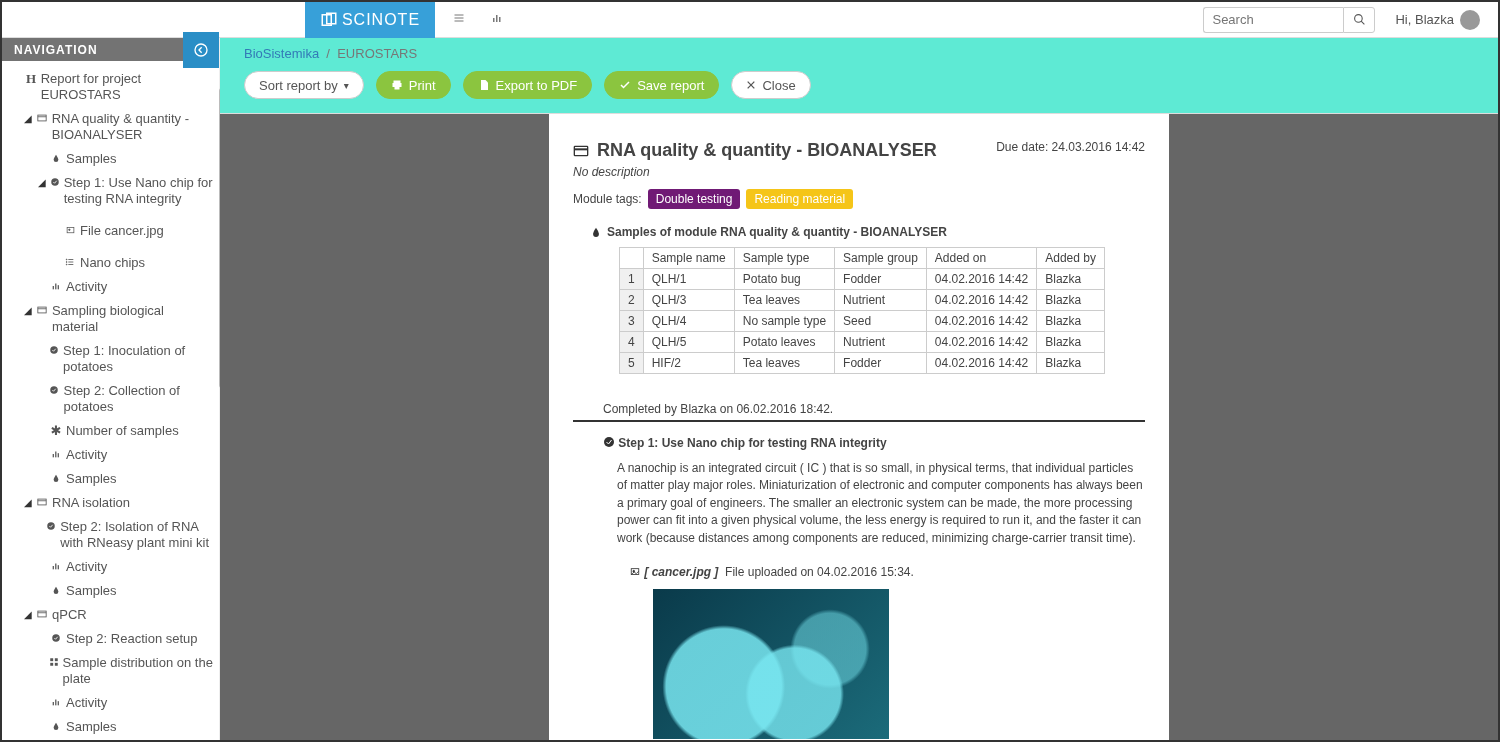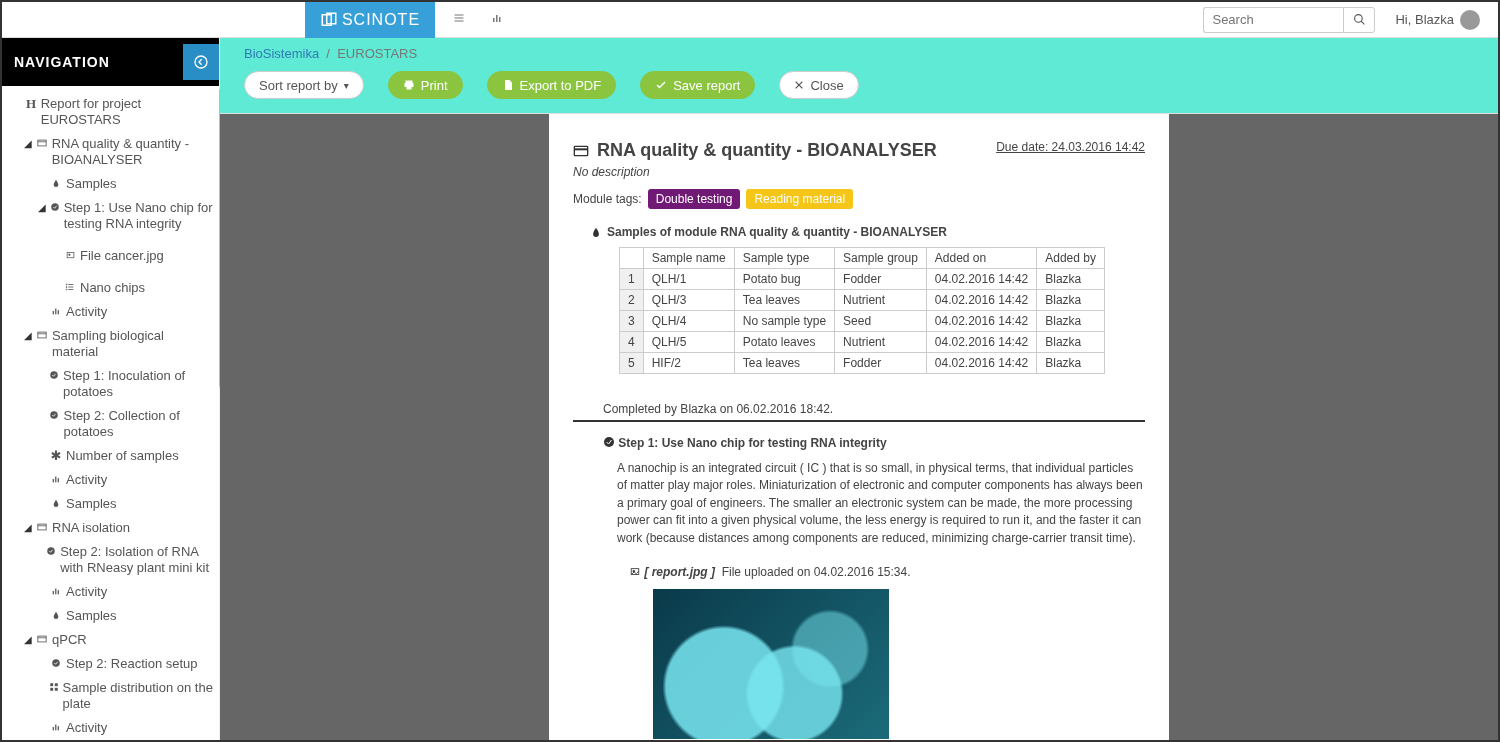--- a/index.html
+++ b/index.html
@@ -16,49 +16,49 @@
   .search-wrap { display: flex; align-items: center; margin-right: 20px; }
   .search-input { width: 140px; height: 26px; border: 1px solid #ccc; border-right: none; border-radius: 3px 0 0 3px; padding: 0 8px; font-size: 13px; }
   .search-btn { width: 32px; height: 26px; border: 1px solid #ccc; border-radius: 0 3px 3px 0; background: #fff; display: flex; align-items: center; justify-content: center; cursor: pointer; }
   .user { margin-right: 18px; display: flex; align-items: center; gap: 6px; }
   .avatar { width: 20px; height: 20px; border-radius: 50%; background: #999; display: inline-block; }
 
   .main { display: flex; height: calc(100% - 36px); }
 
   
   .sidebar { width: 218px; min-width: 218px; border-right: 1px solid #ddd; display: flex; flex-direction: column; position: relative; }
-  .sidebar-head { background: #000000; color: #fff; height: 48px; display: flex; align-items: center; justify-content: space-between; padding-left: 12px; font-weight: bold; letter-spacing: 1px; font-size: 14px; }
+  .sidebar-head { background: #737373; color: #fff; height: 23px; display: flex; align-items: center; justify-content: space-between; padding-left: 12px; font-weight: bold; letter-spacing: 1px; font-size: 12px; }
   .sidebar-head .collapse-btn { background: #2a8ec6; width: 36px; height: 36px; display:flex; align-items:center; justify-content:center; cursor:pointer; }
   .tree { overflow-y: auto; flex: 1; padding: 6px 4px 6px 8px; font-size: 13px; color: #555; }
   .tree-item { padding: 4px 2px 4px 0; line-height: 16px; cursor:pointer; display:flex; align-items:flex-start; gap:4px; }
   .lvl0 { margin-left: 4px; }
   .lvl1 { margin-left: 14px; }
   .lvl2 { margin-left: 28px; }
   .lvl3 { margin-left: 42px; margin-top: 8px; }
   .caret { font-size: 10px; color:#333; width:8px; display:inline-block; }
   .ticon { width: 12px; display:inline-block; text-align:center; color:#555; }
   .scroll-handle { position:absolute; right:-6px; top:0; width:6px; height:100%; background:#eee;}
   .scroll-handle::after { content:""; position:absolute; right:0; top:50px; width:6px; height:300px; background:#bbb; border-radius:3px;}
 
   
   .content { flex: 1; display: flex; flex-direction: column; background: #666; position:relative; }
   .toolbar-area { background:#5eead4; border-bottom:1px solid #ddd;}
   .breadcrumb { padding: 8px 24px 0; font-size: 13px; color:#777; }
   .breadcrumb a { color:#337ab7; text-decoration:none; }
-  .toolbar { padding: 10px 24px 14px; display:flex; gap:24px; align-items:center; }
+  .toolbar { padding: 10px 24px 14px; display:flex; gap:12px; align-items:center; }
   .btn { height: 28px; border-radius: 14px; border: 1px solid #ccc; background:#fff; padding: 0 14px; display:flex; align-items:center; gap:6px; cursor:pointer; font-size:13px; color:#555;}
   .btn-green { background:#8bc53f; border-color:#8bc53f; color:#fff; }
   .btn .caret-d { font-size:10px; }
 
   .canvas { flex:1; overflow:auto; display:flex; justify-content:center; padding: 0; }
   .page { background:#fff; width: 620px; margin: 0; padding: 14px 24px 40px; font-size: 12px; color:#444; }
   .mod-created { font-size:12px; color:#333; padding: 6px 0; border-bottom:2px solid #333;}
   .module-head { display:flex; justify-content:space-between; padding-top:12px;}
   .module-title { font-size:18px; font-weight:bold; display:flex; align-items:center; gap:8px; }
-  .due { font-size:12px; text-align:right;text-decoration:underline;}
+  .due { font-size:12px; text-align:right;}
   .nodesc { font-style:italic; margin:4px 0 10px;}
   .tags-row { display:flex; align-items:center; gap:6px; margin-bottom:16px;}
   .tag { padding:3px 8px; border-radius:3px; color:#fff; font-size:12px; font-weight:500;}
   .tag-blue { background:#701a75;}
   .tag-yellow { background:#f5c518;}
 
   .samples-head { font-weight:bold; margin: 10px 0 8px 18px; display:flex; align-items:center; gap:6px;}
   table.samples { border-collapse: collapse; margin-left: 46px; font-size:12px;}
   table.samples th, table.samples td { border:1px solid #ccc; padding:3px 8px; text-align:left;}
   table.samples th { background:#fff; font-weight:500;}
@@ -445,19 +445,19 @@
             </svg>
           <b>Step 1:</b> <span>Use Nano chip for testing RNA integrity</span>
         </div>
         <div class="step-text">A nanochip is an integrated circuit ( IC ) that is so small, in physical terms, that individual particles of matter play major roles. Miniaturization of electronic and computer components has always been a primary goal of engineers. The smaller an electronic system can be made, the more processing power can fit into a given physical volume, the less energy is required to run it, and the faster it can work (because distances among components are reduced, minimizing charge-carrier transit time).</div>
         <div class="file-row">
           <svg width="12" height="10" viewBox="0 0 24 24" fill="none" stroke="#333" stroke-width="2" style="vertical-align:-1px">
               <rect x="3" y="4" width="18" height="14"></rect>
               <circle cx="9" cy="10" r="2" fill="#333"></circle>
               <polyline points="3 18 10 12 15 16 21 10"></polyline>
             </svg>
-          <b>[ report.jpg ]</b>&nbsp;&nbsp;<span class="up">File uploaded on 04.02.2016 15:34.</span>
+          <b>[ cancer.jpg ]</b>&nbsp;&nbsp;<span class="up">File uploaded on 04.02.2016 15:34.</span>
         </div>
         <div class="img-ph"></div>
       </div>
     </div>
   </div>
 </div>
 
 </body></html>

